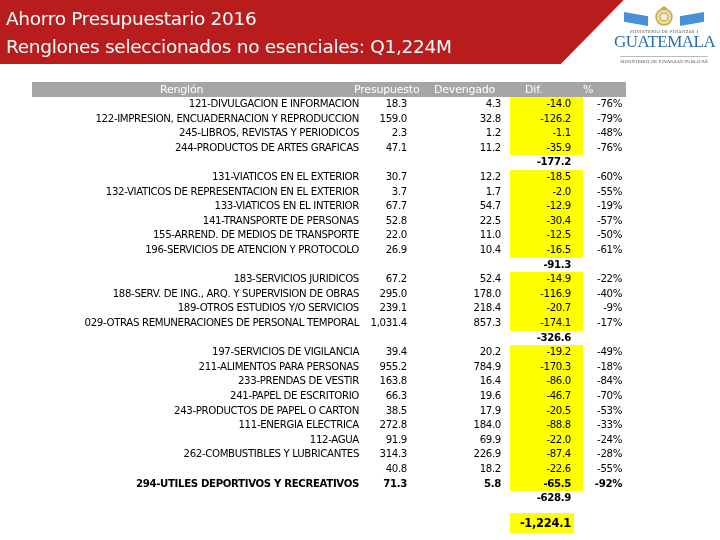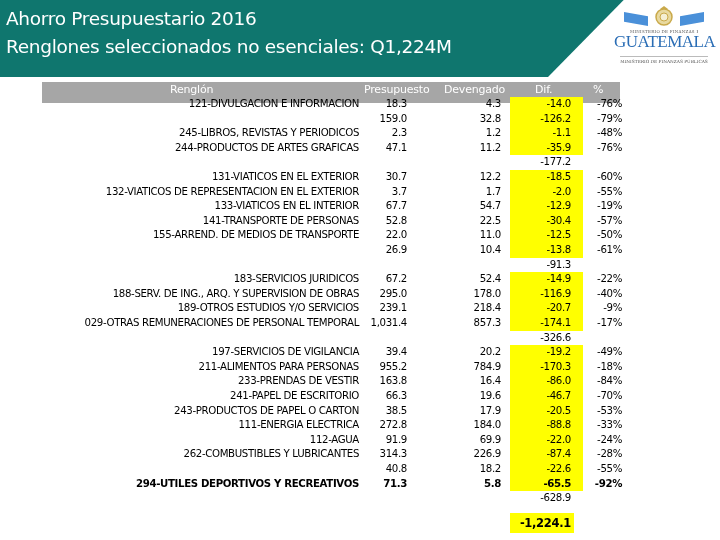--- a/index.html
+++ b/index.html
@@ -3,22 +3,22 @@
 <meta charset="utf-8">
 <style>
   html, body { margin:0; padding:0; }
   body {
     width:720px; height:540px; position:relative; overflow:hidden;
     background:#ffffff;
     font-family:"Liberation Sans", "DejaVu Sans", sans-serif;
     color:#000;
   }
   .banner {
-    position:absolute; left:0; top:0; width:720px; height:77px;
-    background:#0f766e;
+    position:absolute; left:0; top:0; width:720px; height:64px;
+    background:#b91c1c;
   }
   .banner .t1, .banner .t2 {
     position:absolute; left:6px; color:#ffffff;
     font-family:"DejaVu Sans", sans-serif; font-size:18.5px; letter-spacing:-0.3px;
     white-space:nowrap;
   }
   .banner .t1 { top:8px; }
   .banner .t2 { top:36px; }
   .logo-wedge {
     position:absolute; left:548px; top:0; width:172px; height:77px;
@@ -45,40 +45,41 @@
     position:absolute; left:0; top:27px; width:100px;
     font-family:"Liberation Serif", "DejaVu Serif", serif; font-size:17px; color:#2a6db5;
     letter-spacing:-0.5px; line-height:17px;
   }
   .logo .sub {
     position:absolute; left:6px; top:50px; width:88px; font-size:4.3px; color:#555;
     font-family:"DejaVu Serif", serif; border-top:1px solid #bbb; padding-top:2px; white-space:nowrap; overflow:hidden;
   }
 
   .hdr {
-    position:absolute; left:42px; top:82px; width:578px; height:21px;
+    position:absolute; left:32px; top:82px; width:578px; height:15px;
     background:#a6a6a6;
+    padding-left:16px;
   }
   .hdr span {
     position:absolute; top:0; line-height:15px; color:#ffffff; font-size:11px;
     font-family:"DejaVu Sans", sans-serif; letter-spacing:-0.2px; white-space:nowrap;
   }
 
   .row { position:absolute; left:0; width:720px; height:14.6px; }
   .row span {
     position:absolute; top:0; line-height:14.6px; font-size:10.2px;
     font-family:"DejaVu Sans", sans-serif; letter-spacing:-0.35px; white-space:nowrap;
   }
   .c-name { right:361px; text-align:right; }
   .c-pres { right:313px; text-align:center; }
   .c-dev  { right:219px; text-align:right; }
   .c-dif  { left:510px; width:61px; padding-right:12px; text-align:right; }
   .c-pct  { right:98px; text-align:right; }
   .yellow { background:#ffff00; }
-  .bold { font-weight:normal; }
+  .bold { font-weight:bold; }
   .grand {
     position:absolute; left:510px; top:513px; width:64px; height:20px;
     background:#ffff00;
   }
   .grand span {
     position:absolute; right:3px; top:0; line-height:20px; font-size:11.5px; font-weight:bold;
     font-family:"DejaVu Sans", sans-serif; letter-spacing:-0.3px;
   }
 </style>
 </head>
@@ -112,20 +113,21 @@
 
 <div id="table-body">
     <div class="row" style="top: 97px;">
       <span class="c-name">121-DIVULGACION E INFORMACION</span>
       <span class="c-pres">18.3</span>
       <span class="c-dev">4.3</span>
       <span class="c-dif yellow">-14.0</span>
       <span class="c-pct">-76%</span>
     </div>
     <div class="row" style="top: 111.6px;">
+      <span class="c-name">122-IMPRESION, ENCUADERNACION Y REPRODUCCION</span>
       <span class="c-pres">159.0</span>
       <span class="c-dev">32.8</span>
       <span class="c-dif yellow">-126.2</span>
       <span class="c-pct">-79%</span>
     </div>
     <div class="row" style="top: 126.2px;">
       <span class="c-name">245-LIBROS, REVISTAS Y PERIODICOS</span>
       <span class="c-pres">2.3</span>
       <span class="c-dev">1.2</span>
       <span class="c-dif yellow">-1.1</span>
@@ -170,23 +172,24 @@
       <span class="c-pct">-57%</span>
     </div>
     <div class="row" style="top: 228.4px;">
       <span class="c-name">155-ARREND. DE MEDIOS DE TRANSPORTE</span>
       <span class="c-pres">22.0</span>
       <span class="c-dev">11.0</span>
       <span class="c-dif yellow">-12.5</span>
       <span class="c-pct">-50%</span>
     </div>
     <div class="row" style="top: 243px;">
+      <span class="c-name">196-SERVICIOS DE ATENCION Y PROTOCOLO</span>
       <span class="c-pres">26.9</span>
       <span class="c-dev">10.4</span>
-      <span class="c-dif yellow">-13.8</span>
+      <span class="c-dif yellow">-16.5</span>
       <span class="c-pct">-61%</span>
     </div>
     <div class="row" style="top: 257.6px;">
       <span class="c-dif bold">-91.3</span>
     </div>
     <div class="row" style="top: 272.2px;">
       <span class="c-name">183-SERVICIOS JURIDICOS</span>
       <span class="c-pres">67.2</span>
       <span class="c-dev">52.4</span>
       <span class="c-dif yellow">-14.9</span>

